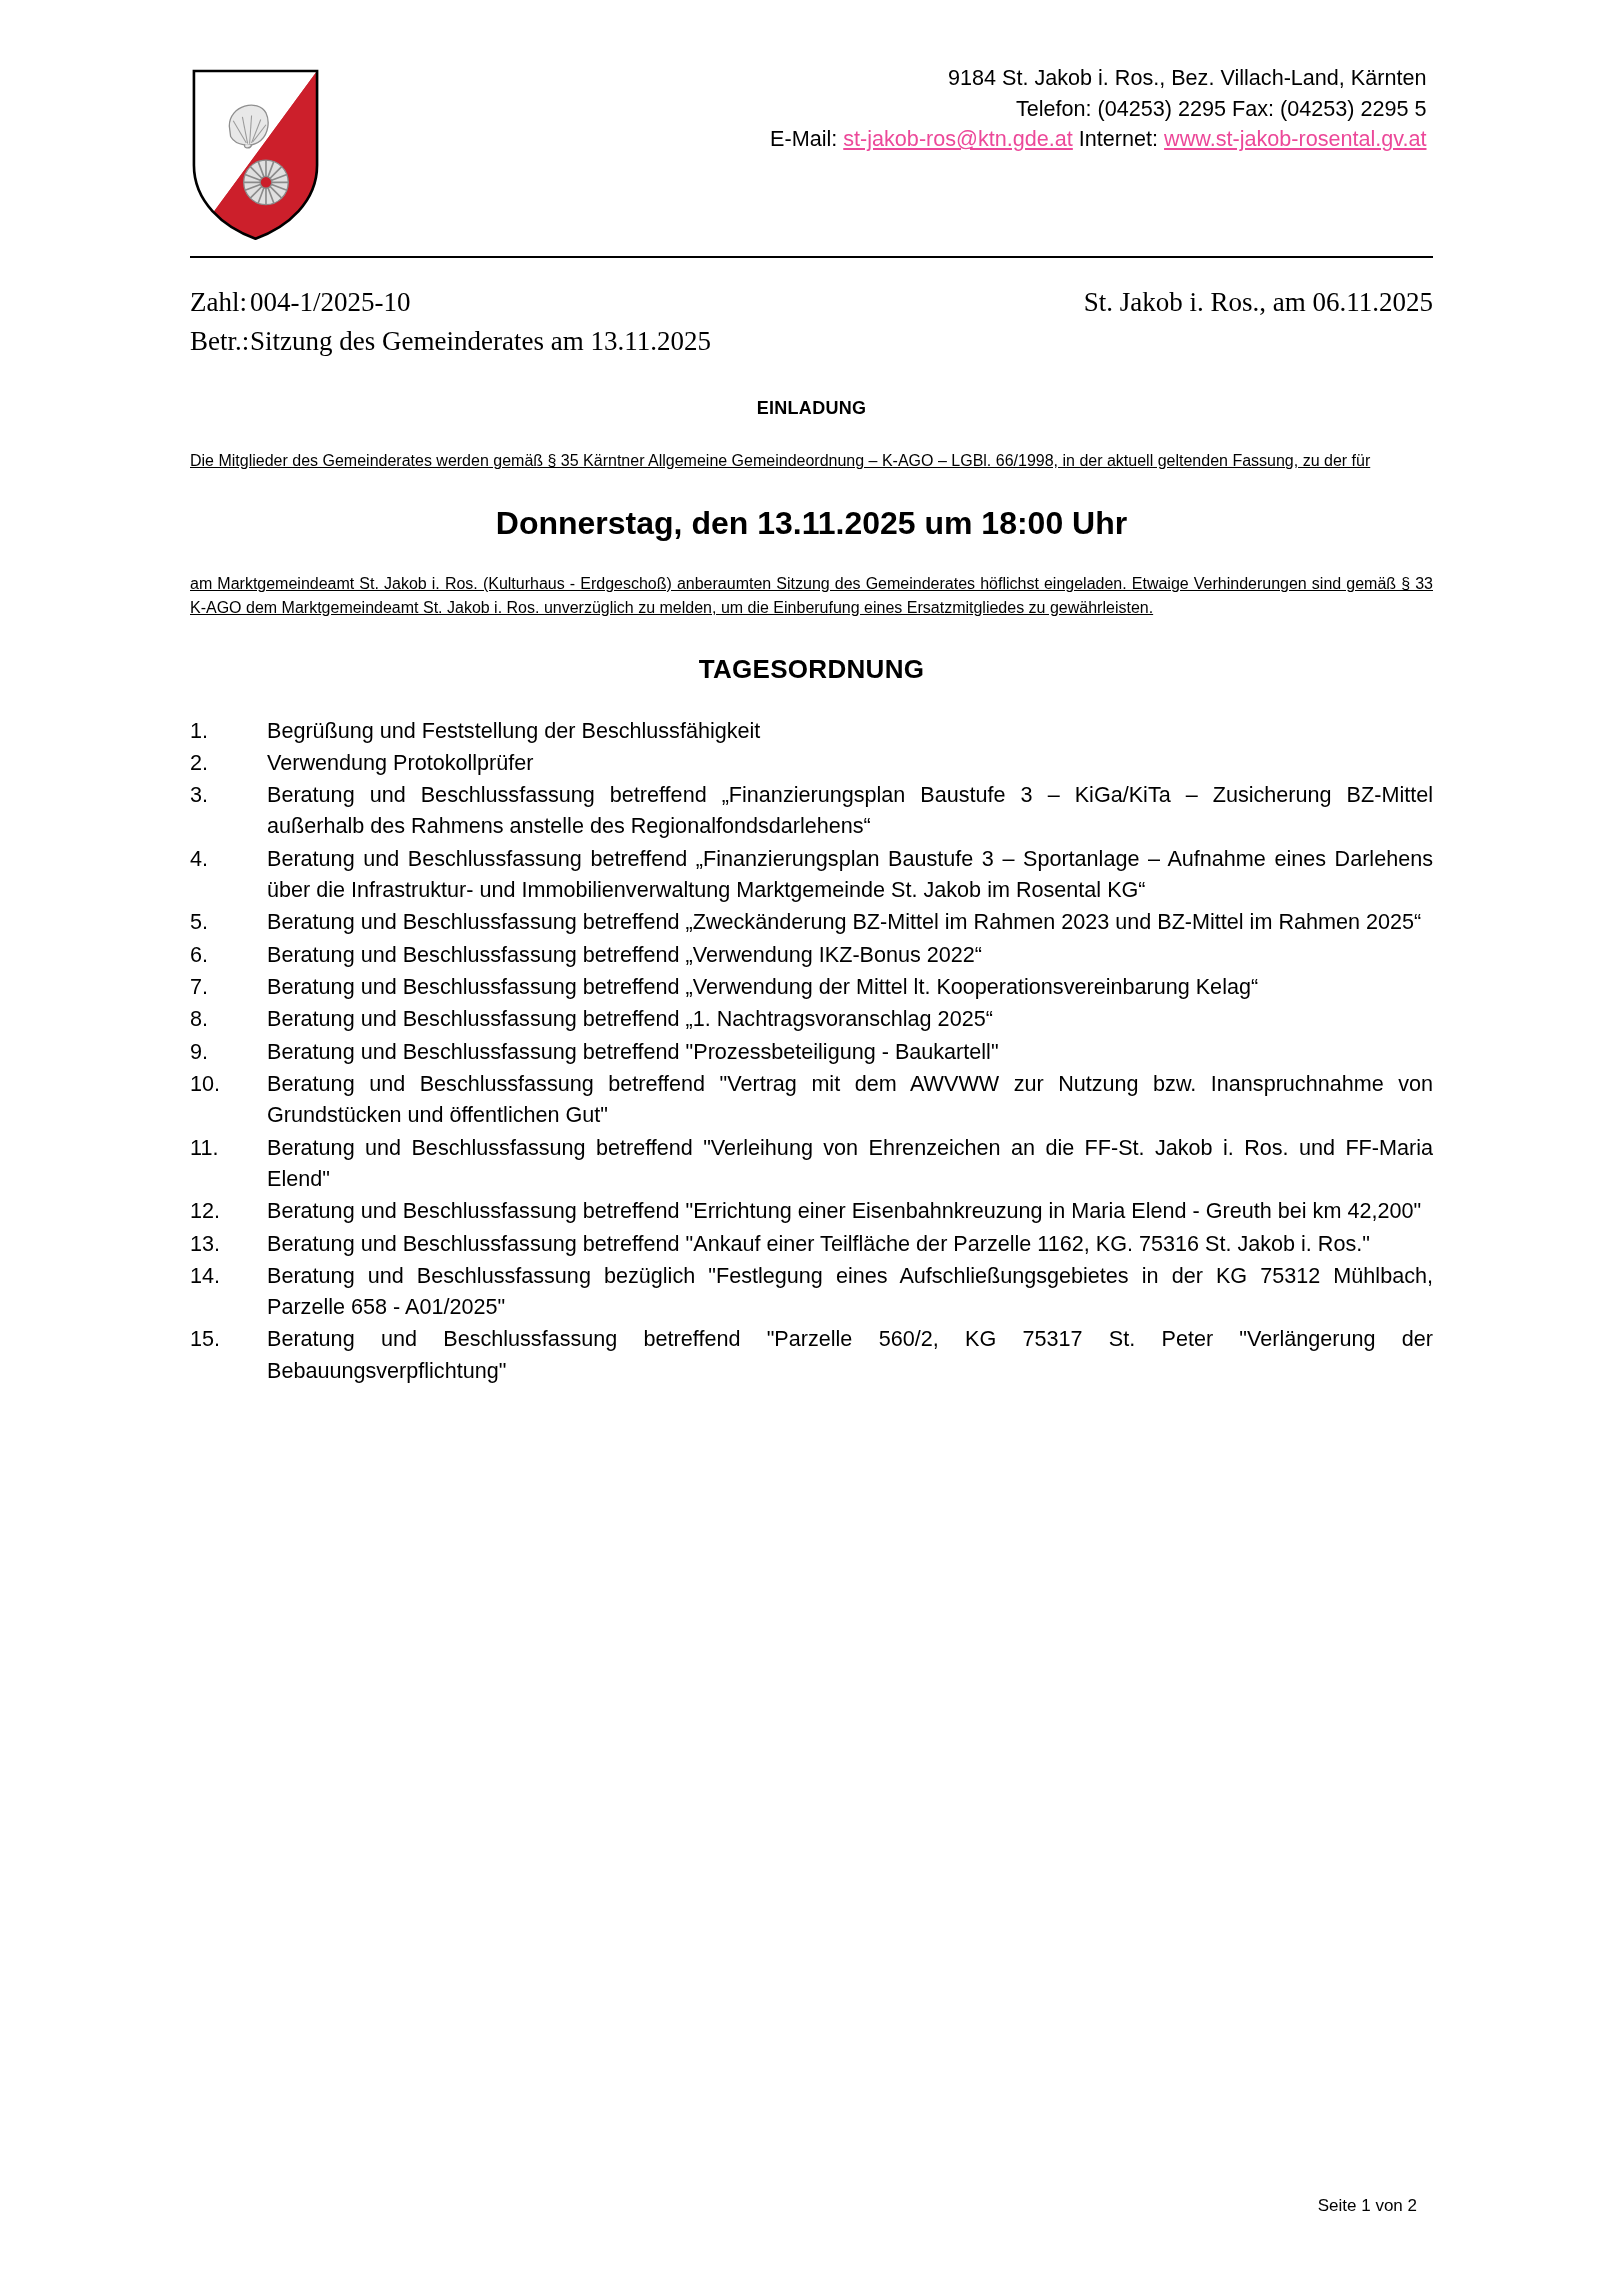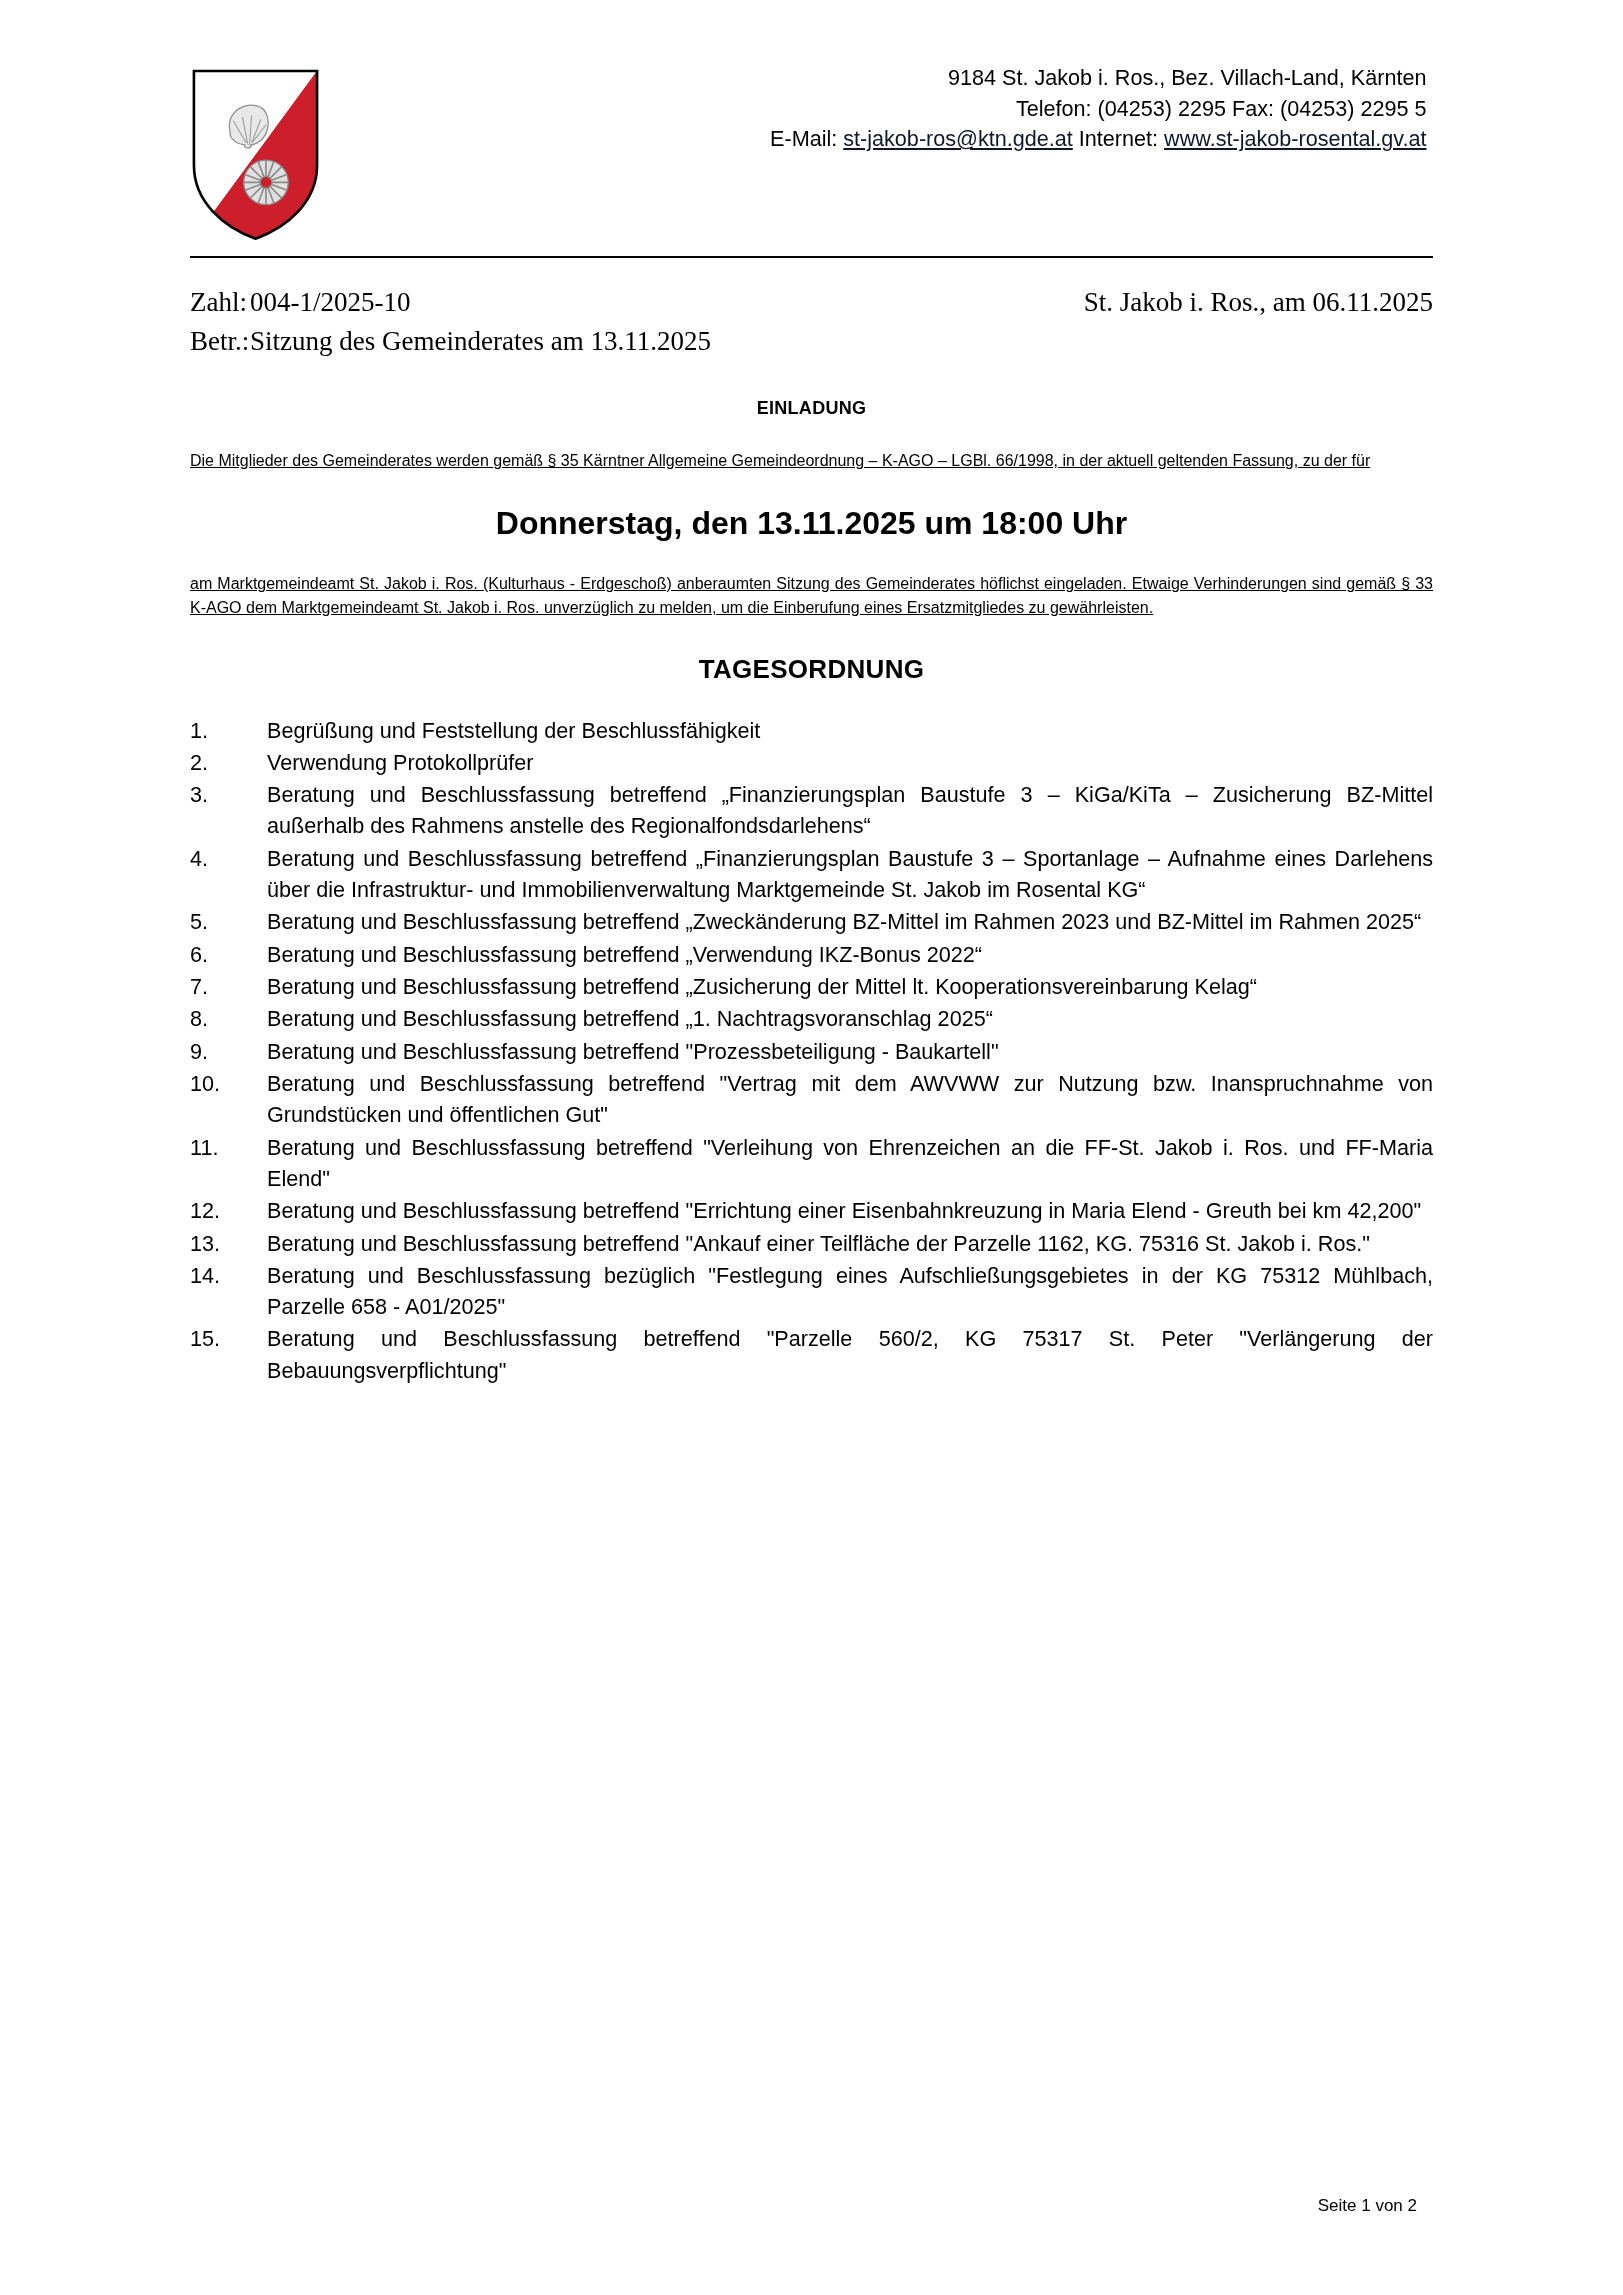--- a/index.html
+++ b/index.html
@@ -44,21 +44,21 @@
     line-height: 1.12;
     letter-spacing: -0.2px;
     white-space: nowrap;
     margin-bottom: 9.2px;
   }
   .org-line {
     font-size: 21.6px;
     line-height: 1.42;
   }
   .org-line a {
-    color: #0f172a;
+    color: #ec4899;
     text-decoration: underline;
   }
   .header-rule {
     border-bottom: 2.6px solid #000000;
     margin: 11.8px 0 0 0;
   }
 
   
   .meta {
     margin-top: 25px;
@@ -236,21 +236,21 @@
     <div class="agenda-item">
       <span class="agenda-num">5.</span>
       <span class="agenda-text">Beratung und Beschlussfassung betreffend „Zweckänderung BZ-Mittel im Rahmen 2023 und BZ-Mittel im Rahmen 2025“</span>
     </div>
     <div class="agenda-item">
       <span class="agenda-num">6.</span>
       <span class="agenda-text">Beratung und Beschlussfassung betreffend „Verwendung IKZ-Bonus 2022“</span>
     </div>
     <div class="agenda-item">
       <span class="agenda-num">7.</span>
-      <span class="agenda-text">Beratung und Beschlussfassung betreffend „Zusicherung der Mittel lt. Kooperationsvereinbarung Kelag“</span>
+      <span class="agenda-text">Beratung und Beschlussfassung betreffend „Verwendung der Mittel lt. Kooperationsvereinbarung Kelag“</span>
     </div>
     <div class="agenda-item">
       <span class="agenda-num">8.</span>
       <span class="agenda-text">Beratung und Beschlussfassung betreffend „1. Nachtragsvoranschlag 2025“</span>
     </div>
     <div class="agenda-item">
       <span class="agenda-num">9.</span>
       <span class="agenda-text">Beratung und Beschlussfassung betreffend "Prozessbeteiligung - Baukartell"</span>
     </div>
     <div class="agenda-item">

